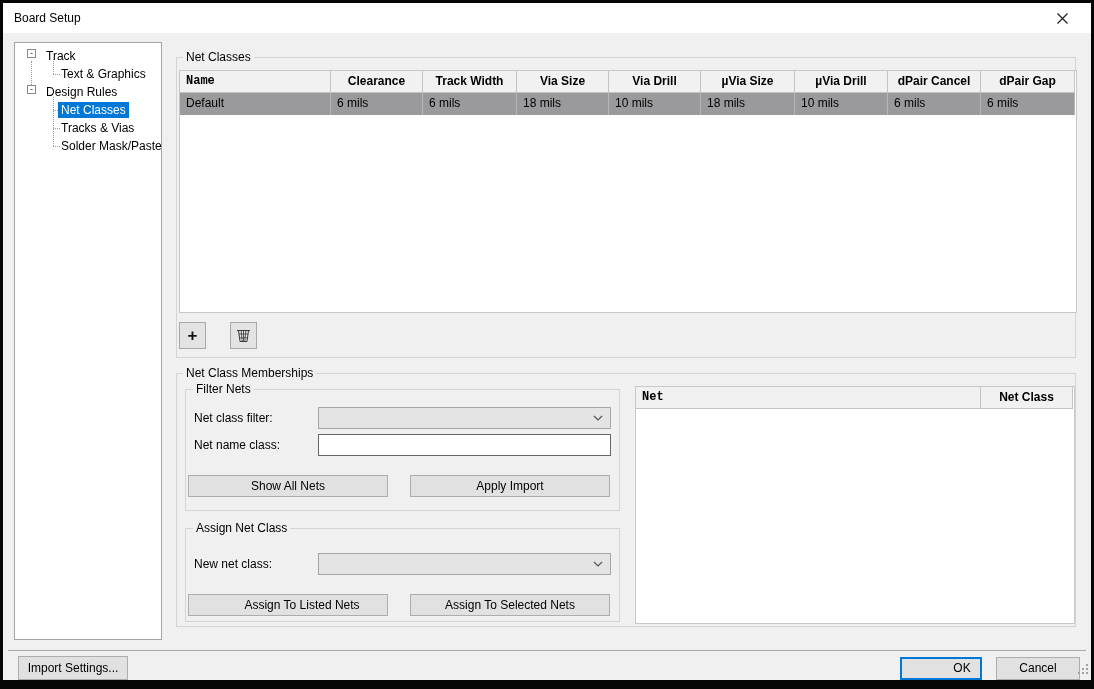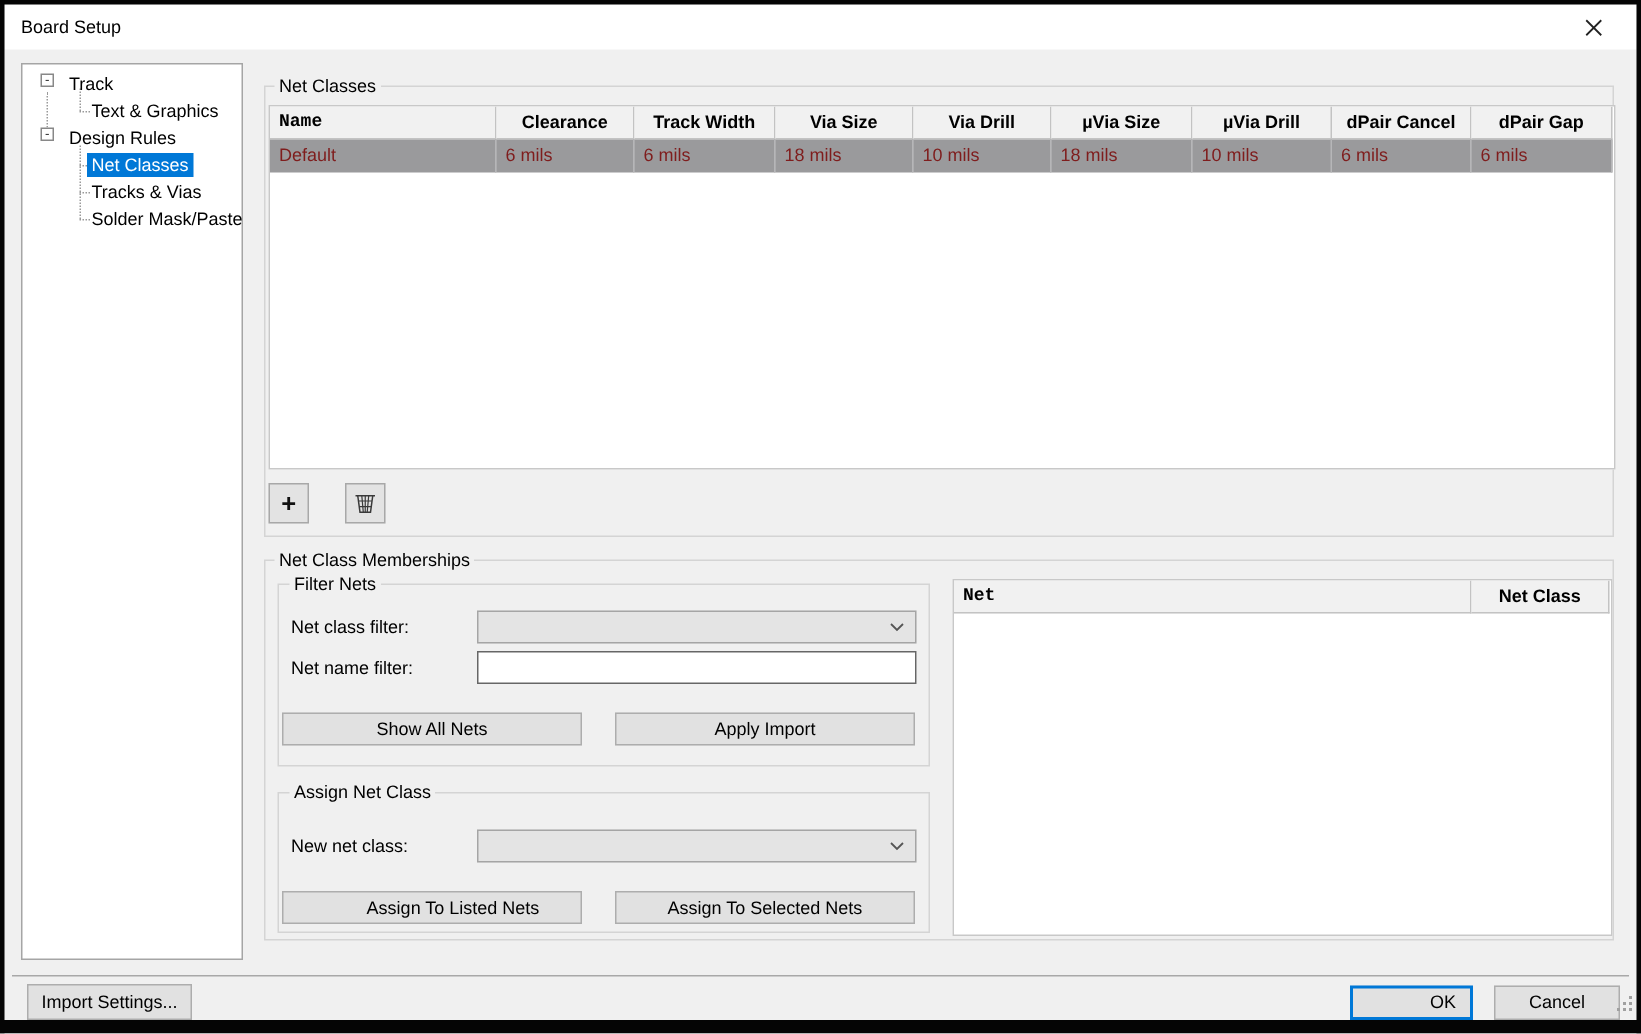--- a/index.html
+++ b/index.html
@@ -39,21 +39,21 @@
   .group-label { position:absolute; background:#f0f0f0; padding:0 3px; height:14px; line-height:14px; z-index:5; white-space:nowrap; }
 
   
   #nc-grid { position:absolute; left:179px; top:70px; width:898px; height:243px;
              background:#fff; border:1px solid #c8c8c8; overflow:hidden; }
   .grid-row { position:absolute; left:0; width:100%; height:22px; white-space:nowrap; font-size:0; }
   .cell { display:inline-block; vertical-align:top; height:22px; line-height:21px; font-size:12px; overflow:hidden; }
   .hcell { font-weight:bold; text-align:center; background:#f1f1f1;
            border-right:1px solid #c3c3c3; border-bottom:1px solid #c3c3c3; }
   .hcell.first { text-align:left; padding:0 6px;font-family:Liberation Mono, monospace; }
-  .dcell { color:#7f1d1d; background:#9a9a9c; border-right:1px solid #b6b6b8; text-align:left; padding:0 6px; }
+  .dcell { color:#000000; background:#9a9a9c; border-right:1px solid #b6b6b8; text-align:left; padding:0 6px; }
   .w0{width:151px}.w1{width:92px}.w2{width:94px}.w3{width:92px}.w4{width:92px}
   .w5{width:94px}.w6{width:93px}.w7{width:93px}.w8{width:94px}
 
   
   .tool-btn { position:absolute; width:27px; height:27px; background:#e3e3e3; border:1px solid #a8a8a8;
               display:flex; align-items:center; justify-content:center; cursor:pointer; }
   #plus-glyph { font-size:17px; font-weight:bold; color:#111; line-height:1; margin-top:-1px; }
 
   
   .lbl { position:absolute; height:16px; line-height:16px; white-space:nowrap; }
@@ -167,21 +167,21 @@
   <div class="groupbox" style="left:185px; top:389px; width:435px; height:122px;"></div>
   <span class="group-label" style="left:193px; top:382px;">Filter Nets</span>
 
   <span class="lbl" style="left:194px; top:410px;">Net class filter:</span>
   <div class="combo" style="left:318px; top:407px; width:293px;">
     <svg width="10" height="6" viewBox="0 0 10 6">
       <polyline points="1,1 5,5 9,1" fill="none" stroke="#555" stroke-width="1.2"></polyline>
     </svg>
   </div>
 
-  <span class="lbl" style="left:194px; top:437px;">Net name filter:</span>
+  <span class="lbl" style="left:194px; top:437px;">Net name class:</span>
   <input class="textinput" style="left: 318px; top: 434px; width: 293px;" value="">
 
   <div class="btn" style="left:188px; top:475px; width:200px;">Show All Nets</div>
   <div class="btn" style="left:410px; top:475px; width:200px;">Apply Import</div>
 
   <div class="groupbox" style="left:185px; top:528px; width:435px; height:94px;"></div>
   <span class="group-label" style="left:193px; top:521px;">Assign Net Class</span>
 
   <span class="lbl" style="left:194px; top:556px;">New net class:</span>
   <div class="combo" style="left:318px; top:553px; width:293px;">

